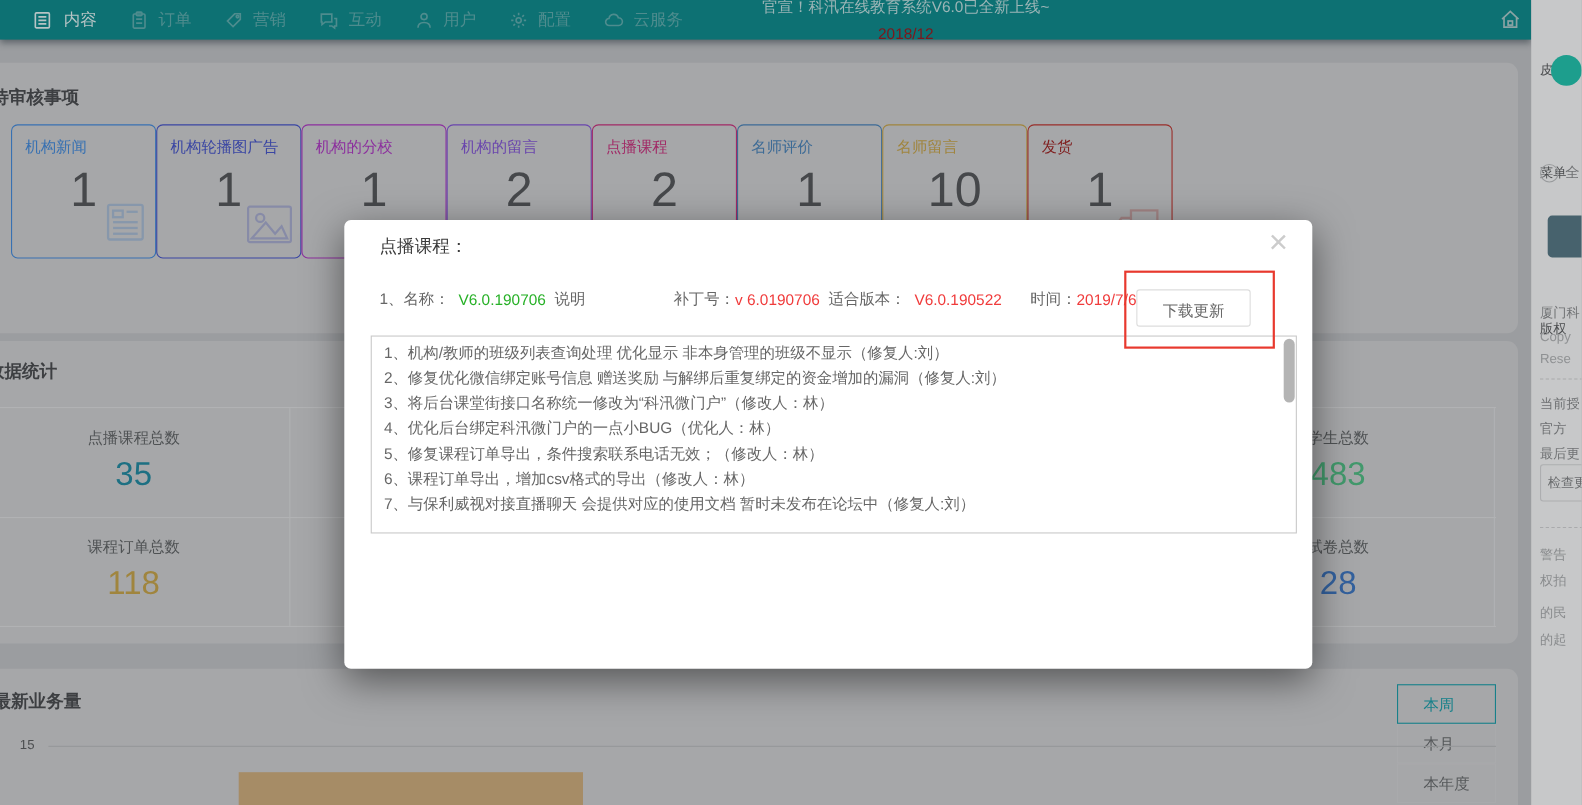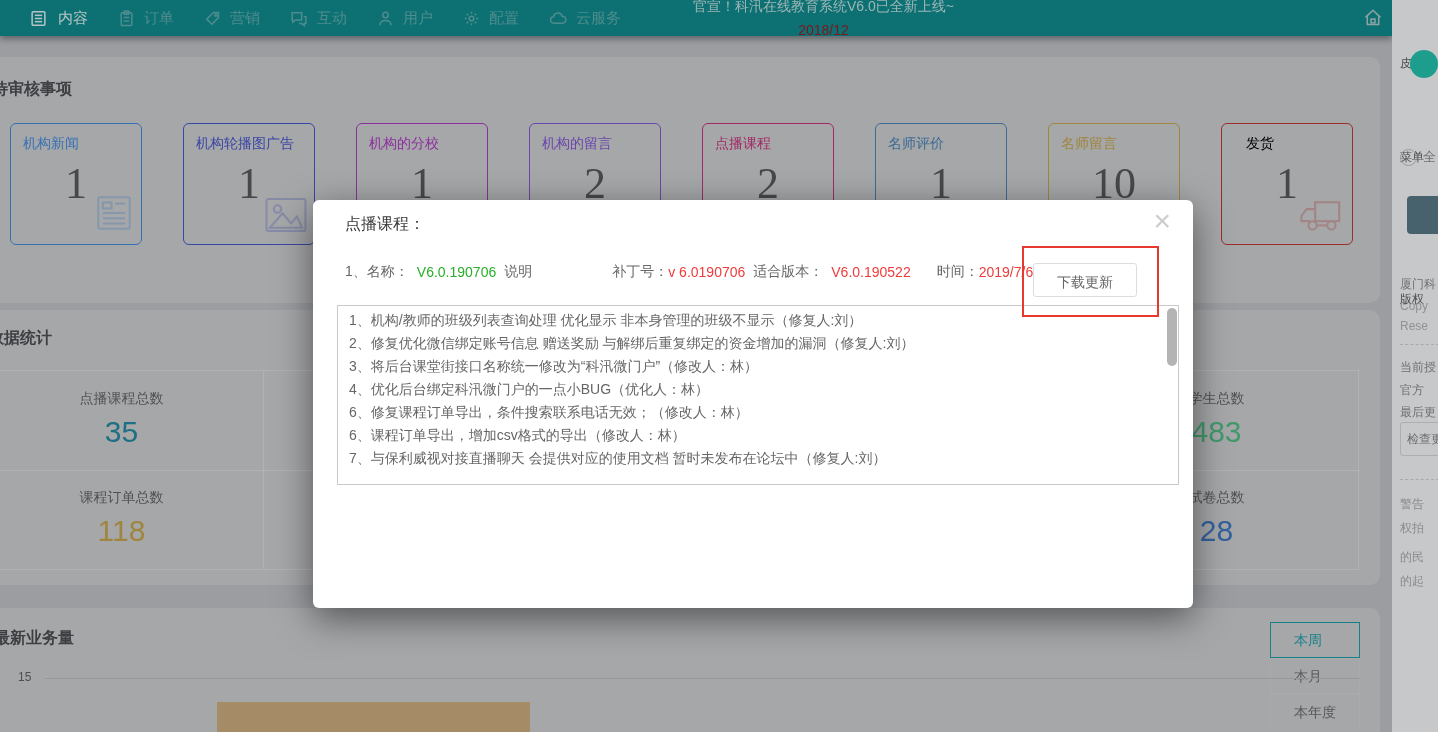--- a/index.html
+++ b/index.html
@@ -15,21 +15,21 @@
   .announce{display:flex;align-items:center;gap:6px;margin-left:72px;font-size:14px;color:#9cb5b6;white-space:nowrap;flex-direction:column;}
   .announce .date{color:#7e171b;}
   .home-ic{position:absolute;left:1362px;top:7px;color:#8aa3a4;cursor:pointer;}
 
   
   .panel{position:absolute;left:-20px;width:1400px;background:#a6a7a9;border-radius:10px;}
   .panel h2{position:absolute;margin:0;font-size:16px;font-weight:bold;color:#3d3f42;}
 
   .cards-panel{top:57px;height:246px;}
   .cards-panel h2{left:12px;top:22px;}
-  .cards{position:absolute;left:30px;top:66px;display:flex;gap:41px;font-family:Liberation Serif, serif;}
+  .cards{position:absolute;left:30px;top:56px;display:flex;}
   .card{position:relative;width:130px;height:120px;border:1px solid #888;border-radius:6px;cursor:pointer;}
   .card-label{position:absolute;left:12px;top:11px;font-size:14px;}
   .card-count{position:absolute;left:0;right:0;top:34px;text-align:center;font-size:44px;color:#46484b;font-weight:400;}
   .card-ic{position:absolute;right:6px;bottom:6px;opacity:.28;}
 
   .stats-panel{top:310px;height:275px;}
   .stats-panel h2{left:8px;top:18px;}
   .stats-table{position:absolute;left:0;top:60px;width:1380px;height:198px;
                border-top:1px solid #b1b2b4;border-bottom:1px solid #b1b2b4;}
   .stats-mid{position:absolute;left:0;top:99px;width:1380px;height:0;border-top:1px solid #b1b2b4;}
@@ -208,21 +208,21 @@
       </div>
       <div class="card" style="border-color: rgb(61, 107, 150);">
         <span class="card-label" style="color: rgb(61, 107, 150);">名师评价</span>
         <span class="card-count">1</span>
       </div>
       <div class="card" style="border-color: rgb(160, 133, 62);">
         <span class="card-label" style="color: rgb(160, 133, 62);">名师留言</span>
         <span class="card-count">10</span>
       </div>
       <div class="card" style="border-color: rgb(153, 46, 42);">
-        <span class="card-label" style="color: #000000; margin-left: 12px;">发货</span>
+        <span class="card-label" style="color: #7f1d1d;">发货</span>
         <span class="card-count">1</span>
         <span class="card-ic" style="color: rgb(153, 46, 42);">
           <svg width="48" height="36" viewBox="0 0 28 20" fill="none" stroke="currentColor" stroke-width="1.2">
               <rect x="10" y="2" width="14" height="11"></rect>
               <path d="M10 6H5l-3 4v3h5"></path>
               <circle cx="8.5" cy="15.5" r="2.4"></circle>
               <circle cx="19.5" cy="15.5" r="2.4"></circle>
               <line x1="11" y1="15.5" x2="17" y2="15.5"></line>
             </svg>
         </span>
@@ -306,21 +306,21 @@
       <span class="gap26">时间：</span>
       <span class="c-red" style="color: rgb(240, 59, 59);">2019/7/6</span>
     </div>
     <button class="dl-btn">下载更新</button>
     <div class="listbox">
       <div class="list-items">
         <div>1、机构/教师的班级列表查询处理 优化显示 非本身管理的班级不显示（修复人:刘）</div>
         <div>2、修复优化微信绑定账号信息 赠送奖励 与解绑后重复绑定的资金增加的漏洞（修复人:刘）</div>
         <div>3、将后台课堂街接口名称统一修改为“科汛微门户”（修改人：林）</div>
         <div>4、优化后台绑定科汛微门户的一点小BUG（优化人：林）</div>
-        <div>6、修复课程订单导出，条件搜索联系电话无效；（修改人：林）</div>
+        <div>5、修复课程订单导出，条件搜索联系电话无效；（修改人：林）</div>
         <div>6、课程订单导出，增加csv格式的导出（修改人：林）</div>
         <div>7、与保利威视对接直播聊天 会提供对应的使用文档 暂时未发布在论坛中（修复人:刘）</div>
       </div>
       <div class="list-scroll"></div>
     </div>
   </div>
 
   <div class="annotation"></div>
 
 </div>

